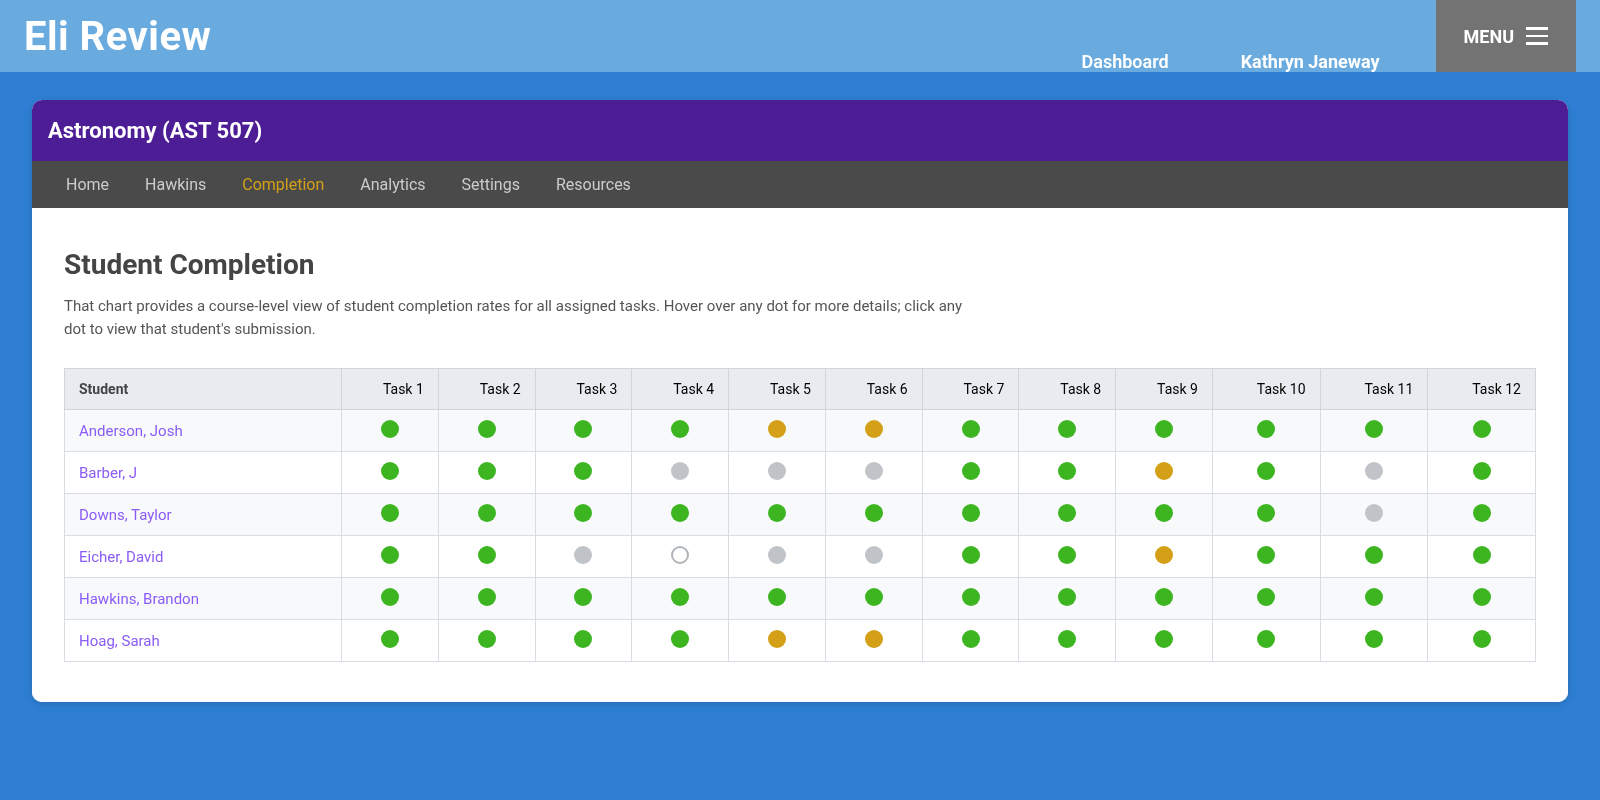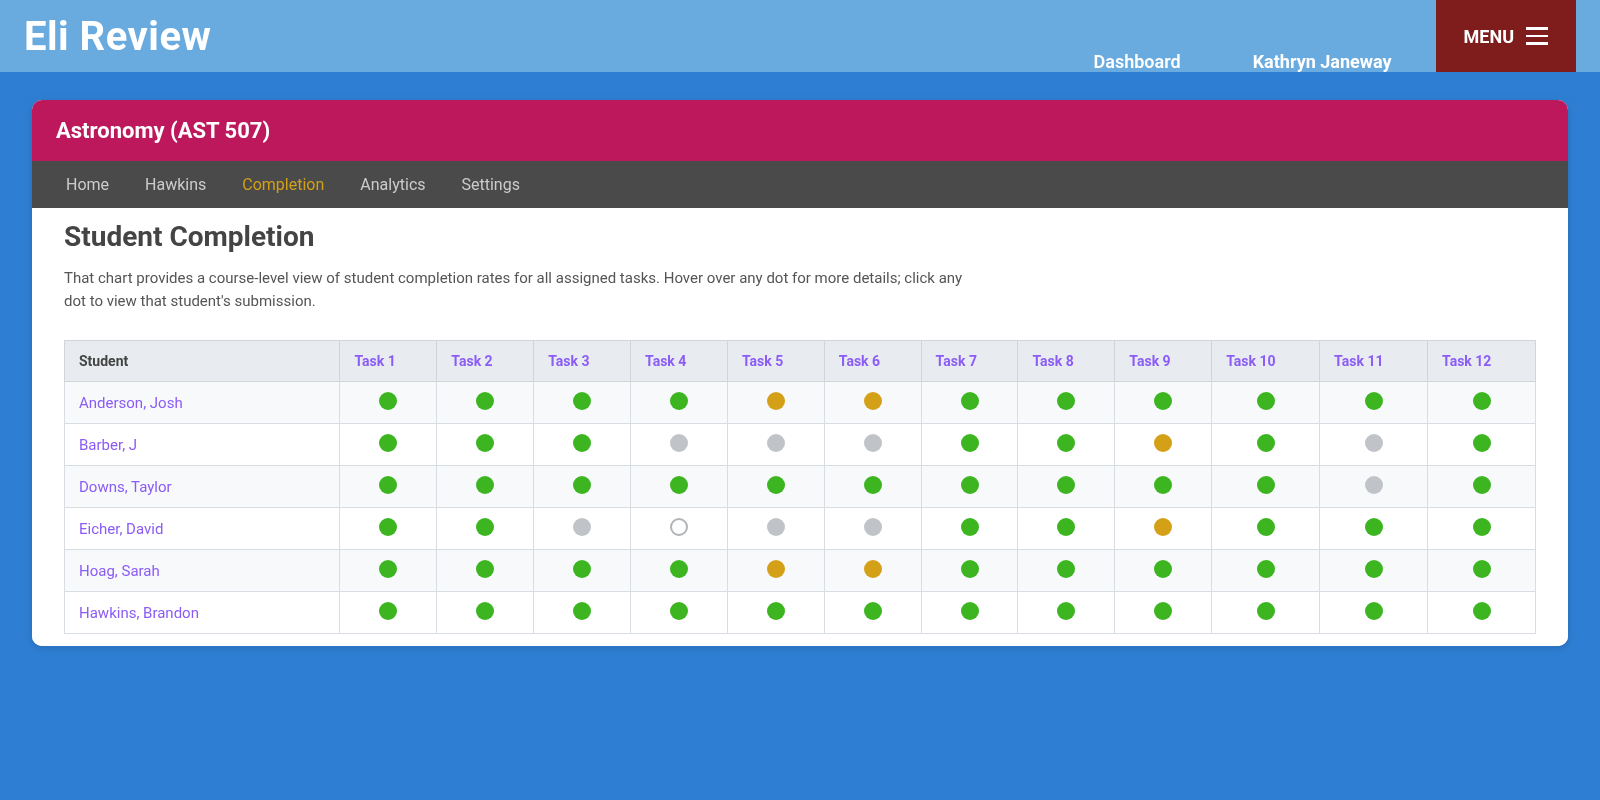--- a/index.html
+++ b/index.html
@@ -37,30 +37,31 @@
       cursor: pointer;
     }
     .header-user {
       color: white;
       font-size: 18px;
       font-weight: 700;
       padding: 0 28px;
       cursor: pointer;
     }
     .header-menu {
-      background-color: #7f1d1d;
+      background-color: #737373;
       color: white;
       font-size: 18px;
       font-weight: 700;
       padding: 0 28px;
       height: 72px;
       display: flex;
       align-items: center;
       gap: 12px;
       cursor: pointer;
+      margin-left: 12px;
     }
     .menu-icon {
       display: flex;
       flex-direction: column;
       gap: 5px;
     }
     .menu-icon span {
       display: block;
       width: 22px;
       height: 2.5px;
@@ -74,22 +75,22 @@
 
     
     .course-card {
       background: white;
       border-radius: 10px;
       overflow: hidden;
       box-shadow: 0 2px 8px rgba(0,0,0,0.15);
     }
 
     .course-header {
-      background-color: #be185d;
-      padding: 18px 24px;
+      background-color: #4c1d95;
+      padding: 18px 16px;
     }
     .course-title {
       color: white;
       font-size: 22px;
       font-weight: 700;
     }
 
     
     .course-nav {
       background-color: #4a4a4a;
@@ -102,21 +103,21 @@
       padding: 14px 18px;
       cursor: pointer;
       text-decoration: none;
     }
     .nav-tab.active {
       color: #d4a017;
     }
 
     
     .content-area {
-      padding: 12px 32px;
+      padding: 40px 32px;
       background: white;
     }
     .section-title {
       font-size: 28px;
       font-weight: 700;
       color: #444;
       margin-bottom: 14px;
     }
     .section-desc {
       font-size: 15px;
@@ -133,23 +134,23 @@
       font-size: 14px;
     }
     .completion-table th {
       background-color: #e8ecf0;
       padding: 12px 14px;
       text-align: left;
       font-weight: 700;
       border: 1px solid #d0d5da;
     }
     .completion-table th.task-header {
-      color: #8b5cf6;
-      text-align: left;
-      font-weight: 700;
+      color: #000000;
+      text-align: right;
+      font-weight: 400;
     }
     .completion-table th.student-header {
       color: #444;
       min-width: 200px;
     }
     .completion-table td {
       padding: 10px 14px;
       border: 1px solid #d8dde3;
       text-align: center;
       vertical-align: middle;
@@ -213,20 +214,21 @@
     <div class="course-header">
       <span class="course-title">Astronomy (AST 507)</span>
     </div>
 
     <nav class="course-nav">
       <a class="nav-tab">Home</a>
       <a class="nav-tab">Hawkins</a>
       <a class="nav-tab active">Completion</a>
       <a class="nav-tab">Analytics</a>
       <a class="nav-tab">Settings</a>
+      <a class="nav-tab">Resources</a>
     </nav>
 
     <div class="content-area">
       <h1 class="section-title">Student Completion</h1>
       <p class="section-desc">That chart provides a course-level view of student completion rates for all assigned tasks. Hover over any dot for more details; click any dot to view that student's submission.</p>
 
       <table class="completion-table">
         <thead>
           <tr>
             <th class="student-header">Student</th>
@@ -299,42 +301,42 @@
               <td><span class="dot dot-gray"></span></td>
               <td><span class="dot dot-gray"></span></td>
               <td><span class="dot dot-green"></span></td>
               <td><span class="dot dot-green"></span></td>
               <td><span class="dot dot-yellow"></span></td>
               <td><span class="dot dot-green"></span></td>
               <td><span class="dot dot-green"></span></td>
               <td><span class="dot dot-green"></span></td>
             </tr>
             <tr>
+              <td class="student-name">Hawkins, Brandon</td>
+              <td><span class="dot dot-green"></span></td>
+              <td><span class="dot dot-green"></span></td>
+              <td><span class="dot dot-green"></span></td>
+              <td><span class="dot dot-green"></span></td>
+              <td><span class="dot dot-green"></span></td>
+              <td><span class="dot dot-green"></span></td>
+              <td><span class="dot dot-green"></span></td>
+              <td><span class="dot dot-green"></span></td>
+              <td><span class="dot dot-green"></span></td>
+              <td><span class="dot dot-green"></span></td>
+              <td><span class="dot dot-green"></span></td>
+              <td><span class="dot dot-green"></span></td>
+            </tr>
+            <tr>
               <td class="student-name">Hoag, Sarah</td>
               <td><span class="dot dot-green"></span></td>
               <td><span class="dot dot-green"></span></td>
               <td><span class="dot dot-green"></span></td>
               <td><span class="dot dot-green"></span></td>
               <td><span class="dot dot-yellow"></span></td>
               <td><span class="dot dot-yellow"></span></td>
-              <td><span class="dot dot-green"></span></td>
-              <td><span class="dot dot-green"></span></td>
-              <td><span class="dot dot-green"></span></td>
-              <td><span class="dot dot-green"></span></td>
-              <td><span class="dot dot-green"></span></td>
-              <td><span class="dot dot-green"></span></td>
-            </tr>
-            <tr>
-              <td class="student-name">Hawkins, Brandon</td>
-              <td><span class="dot dot-green"></span></td>
-              <td><span class="dot dot-green"></span></td>
-              <td><span class="dot dot-green"></span></td>
-              <td><span class="dot dot-green"></span></td>
-              <td><span class="dot dot-green"></span></td>
-              <td><span class="dot dot-green"></span></td>
               <td><span class="dot dot-green"></span></td>
               <td><span class="dot dot-green"></span></td>
               <td><span class="dot dot-green"></span></td>
               <td><span class="dot dot-green"></span></td>
               <td><span class="dot dot-green"></span></td>
               <td><span class="dot dot-green"></span></td>
             </tr>
           </tbody>
       </table>
     </div>

